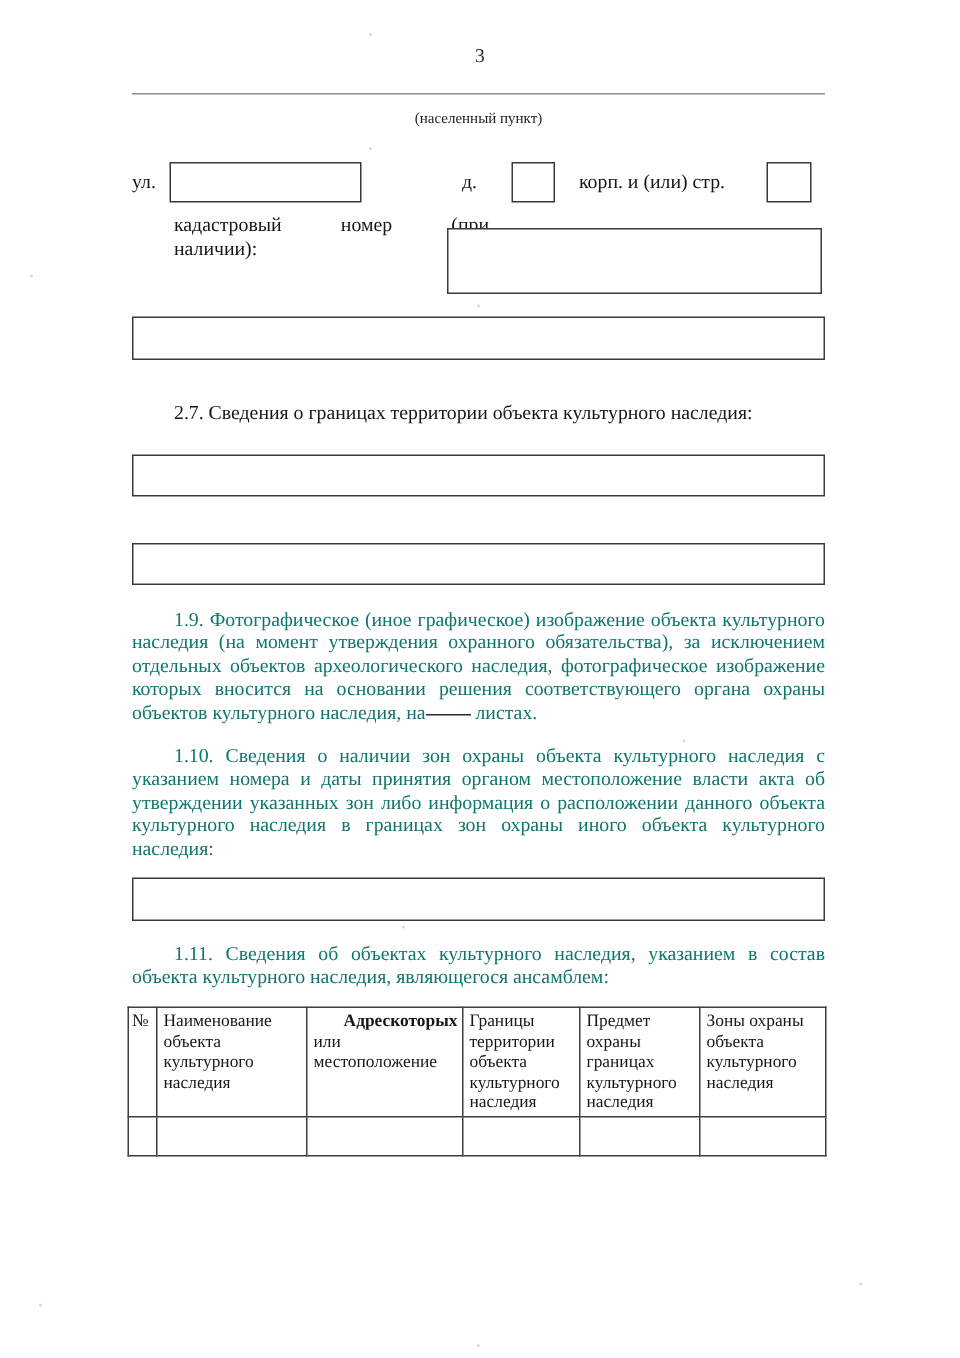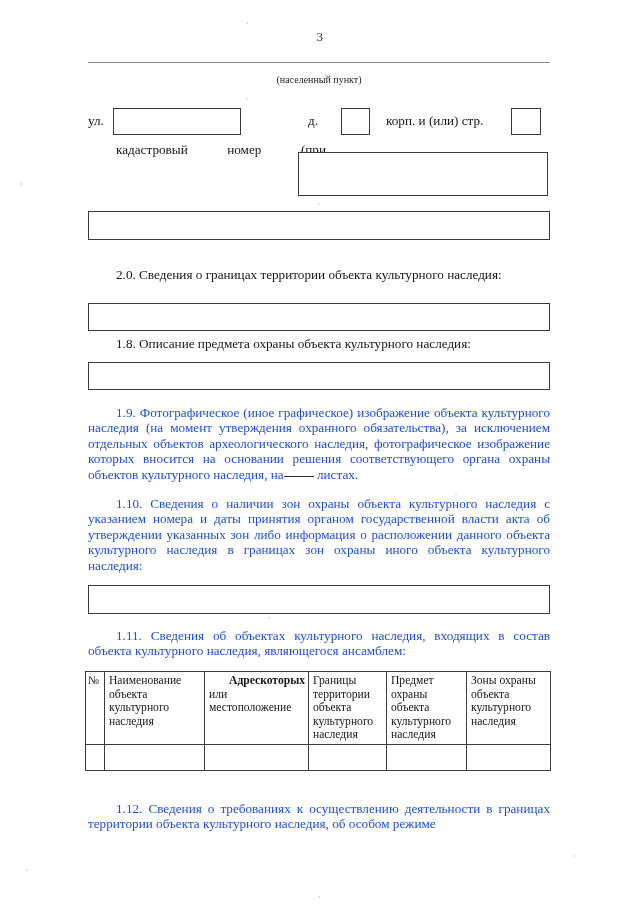--- a/index.html
+++ b/index.html
@@ -54,21 +54,21 @@
     color: #1d1d1d;
   }
   .para {
     position: absolute;
     left: 88px;
     width: 462px;
     font-size: 13.2px;
     line-height: 15.4px;
     text-align: justify;
     text-justify: inter-word;
-    color: #1d4ed8;
+    color: #0f766e;
     hyphens: none;
   }
   .para .indent { display: inline-block; width: 28px; }
   .heading {
     position: absolute;
     left: 88px;
     width: 462px;
     font-size: 13.2px;
     line-height: 15.4px;
     text-align: justify;
@@ -170,52 +170,49 @@
 
   <div class="inline-label" style="left:386px; top:113px;text-align:right;">корп. и (или) стр.</div>
   <div class="box" style="left:511px; top:108px; width:30px; height:27px;"></div>
 
   <div class="cad-label">
     <span class="cad-line1">
       <span>кадастровый</span>
       <span>номер</span>
       <span>(при</span>
     </span>
+    <span>наличии):</span>
   </div>
   <div class="box" style="left:298px; top:152px; width:250px; height:44px;"></div>
 
   <div class="box" style="left:88px; top:211px; width:462px; height:29px;"></div>
 
   <div class="heading" style="top:267px;">
-    <span class="indent"></span><span>2.0.</span>
+    <span class="indent"></span><span>2.7.</span>
     <span>Сведения о границах территории объекта культурного наследия:</span>
   </div>
   <div class="box" style="left:88px; top:303px; width:462px; height:28px;"></div>
 
-  <div class="heading" style="top:336px;">
-    <span class="indent"></span><span>1.8.</span>
-    <span>Описание предмета охраны объекта культурного наследия:</span>
-  </div>
   <div class="box" style="left:88px; top:362px; width:462px; height:28px;"></div>
 
   <div class="para" style="top:405px;">
     <span class="indent"></span><span>1.9.</span>
     <span>Фотографическое (иное графическое) изображение объекта культурного наследия (на момент утверждения охранного обязательства), за исключением отдельных объектов археологического наследия, фотографическое изображение которых вносится на основании решения соответствующего органа охраны объектов культурного наследия, на</span><span class="blankline"></span>
     <span>листах.</span>
   </div>
 
   <div class="para" style="top:496px;">
     <span class="indent"></span><span>1.10.</span>
-    <span>Сведения о наличии зон охраны объекта культурного наследия с указанием номера и даты принятия органом государственной власти акта об утверждении указанных зон либо информация о расположении данного объекта культурного наследия в границах зон охраны иного объекта культурного наследия:</span>
+    <span>Сведения о наличии зон охраны объекта культурного наследия с указанием номера и даты принятия органом местоположение власти акта об утверждении указанных зон либо информация о расположении данного объекта культурного наследия в границах зон охраны иного объекта культурного наследия:</span>
   </div>
   <div class="box" style="left:88px; top:585px; width:462px; height:29px;"></div>
 
   <div class="para" style="top:628px;">
     <span class="indent"></span><span>1.11.</span>
-    <span>Сведения об объектах культурного наследия, входящих в состав объекта культурного наследия, являющегося ансамблем:</span>
+    <span>Сведения об объектах культурного наследия, указанием в состав объекта культурного наследия, являющегося ансамблем:</span>
   </div>
 
   <table class="tbl">
     <colgroup>
       <col class="col-n">
         <col class="col-a">
         <col class="col-b">
       <col class="col-c">
         <col class="col-d">
         <col class="col-e">
@@ -225,38 +222,34 @@
         <td class="num">№</td>
         <td>Наименование объекта культурного наследия</td>
         <td>
           <span style="display:flex; justify-content:flex-end;font-weight:bold;">
             <span>Адрес</span>
             <span>которых</span>
           </span>
           <span>или местоположение</span>
         </td>
         <td>Границы территории объекта культурного наследия</td>
-        <td>Предмет охраны объекта культурного наследия</td>
+        <td>Предмет охраны границах культурного наследия</td>
         <td>Зоны охраны объекта культурного наследия</td>
       </tr>
       <tr class="body-row">
         <td class="num"></td>
         <td></td>
         <td></td>
         <td></td>
         <td></td>
         <td></td>
       </tr>
     </tbody>
   </table>
 
-  <div class="para" style="top:801px;">
-    <span class="indent"></span><span>1.12.</span>
-    <span>Сведения о требованиях к осуществлению деятельности в границах территории объекта культурного наследия, об особом режиме</span>
-  </div>
 
   <span class="speck" style="left:246px; top:22px; width:2px; height:2px;"></span>
   <span class="speck" style="left:246px; top:98px; width:2px; height:2px;"></span>
   <span class="speck" style="left:20px; top:183px; width:2px; height:2px;"></span>
   <span class="speck" style="left:318px; top:203px; width:2px; height:2px;"></span>
   <span class="speck" style="left:455px; top:493px; width:2px; height:2px;"></span>
   <span class="speck" style="left:268px; top:617px; width:2px; height:2px;"></span>
   <span class="speck" style="left:573px; top:855px; width:2px; height:2px;"></span>
   <span class="speck" style="left:318px; top:896px; width:2px; height:2px;"></span>
   <span class="speck" style="left:26px; top:869px; width:2px; height:2px;"></span>

